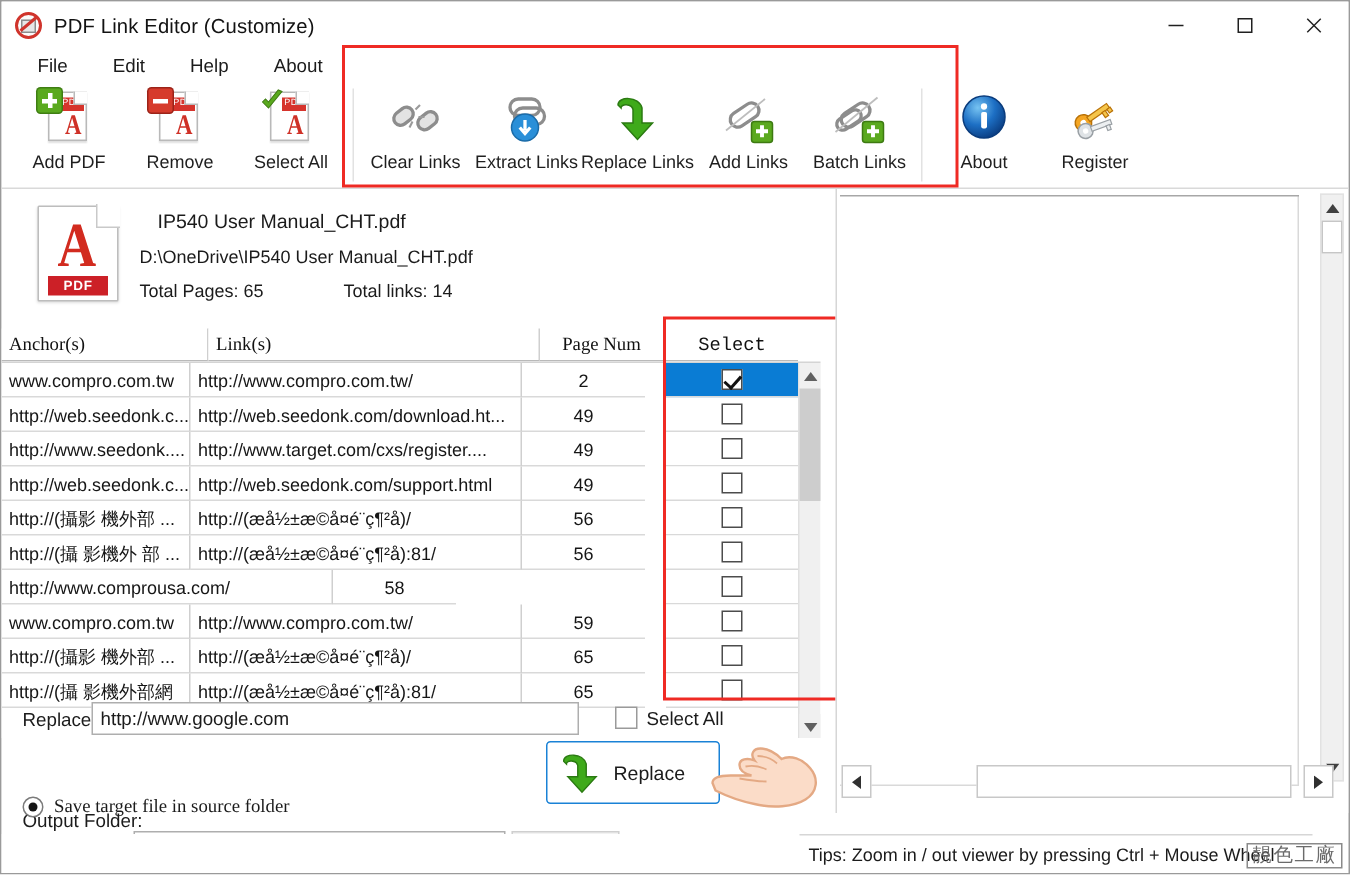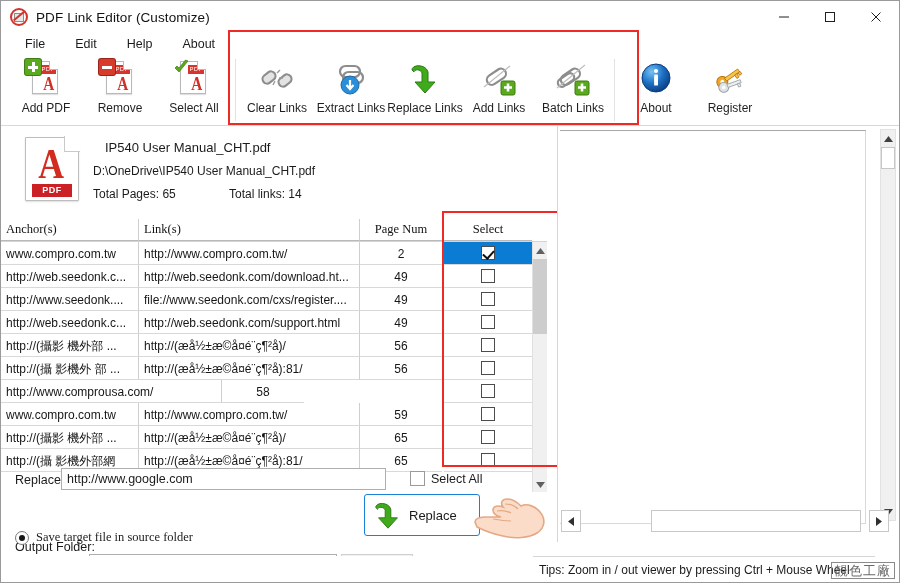--- a/index.html
+++ b/index.html
@@ -145,32 +145,32 @@
   .grid-sel {
     position:absolute; left:443px; top:0; width:103px; height:251px;
     border-top:1px solid #d4d4d4; background:#ffffff; overflow:hidden;
   }
   .row { display:flex; height:23px; align-items:stretch; }
   .cell {
     padding:2px 5px 0 5px; font-size:12px; color:#161616;
     overflow:hidden; white-space:nowrap; text-overflow:clip;
     border-bottom:1px solid #d9d9d9; display:flex; align-items:center;
   }
-  .c-anchor { width:138px; border-right:1px solid #cfcfcf; }
+  .c-anchor { width:126px; border-right:1px solid #cfcfcf; }
   .c-link   { width:221px; border-right:1px solid #cfcfcf; }
   .c-page   { width:82px; justify-content:center; }
   .hcell {
     font-family:"Liberation Serif", serif; font-size:12.5px; color:#111;
     border-bottom:1px solid #b9b9b9; background:#ffffff;
     display:flex; align-items:center; padding:0 5px;
   }
   .h-anchor { width:138px; border-right:1px solid #cfcfcf; }
   .h-link   { width:221px; border-right:1px solid #cfcfcf; }
   .h-page   { width:82px; justify-content:center; }
-  .h-sel    { width:88px; justify-content:center; }
+  .h-sel    { width:88px; justify-content:center;font-family:Liberation Mono, monospace; }
 
   .sel-row {
     height:23px; border-bottom:1px solid #d9d9d9; width:88px;
     display:flex; align-items:center; justify-content:center; background:#ffffff;
   }
   .sel-row.selected { background:#0a7cd4; }
   .cbox {
     width:14px; height:14px; border:1px solid #4c4c4c; background:#ffffff;
     position:relative; display:inline-block;
   }
@@ -517,21 +517,21 @@
               <div class="cell c-link">http://www.compro.com.tw/</div>
               <div class="cell c-page">2</div>
             </div>
             <div class="row">
               <div class="cell c-anchor">http://web.seedonk.c...</div>
               <div class="cell c-link">http://web.seedonk.com/download.ht...</div>
               <div class="cell c-page">49</div>
             </div>
             <div class="row">
               <div class="cell c-anchor">http://www.seedonk....</div>
-              <div class="cell c-link">file://www.seedonk.com/cxs/register....</div>
+              <div class="cell c-link">http://www.target.com/cxs/register....</div>
               <div class="cell c-page">49</div>
             </div>
             <div class="row">
               <div class="cell c-anchor">http://web.seedonk.c...</div>
               <div class="cell c-link">http://web.seedonk.com/support.html</div>
               <div class="cell c-page">49</div>
             </div>
             <div class="row">
               <div class="cell c-anchor">http://(攝影 機外部 ...</div>
               <div class="cell c-link">http://(æå½±æ©å¤é¨ç¶²å)/</div>

